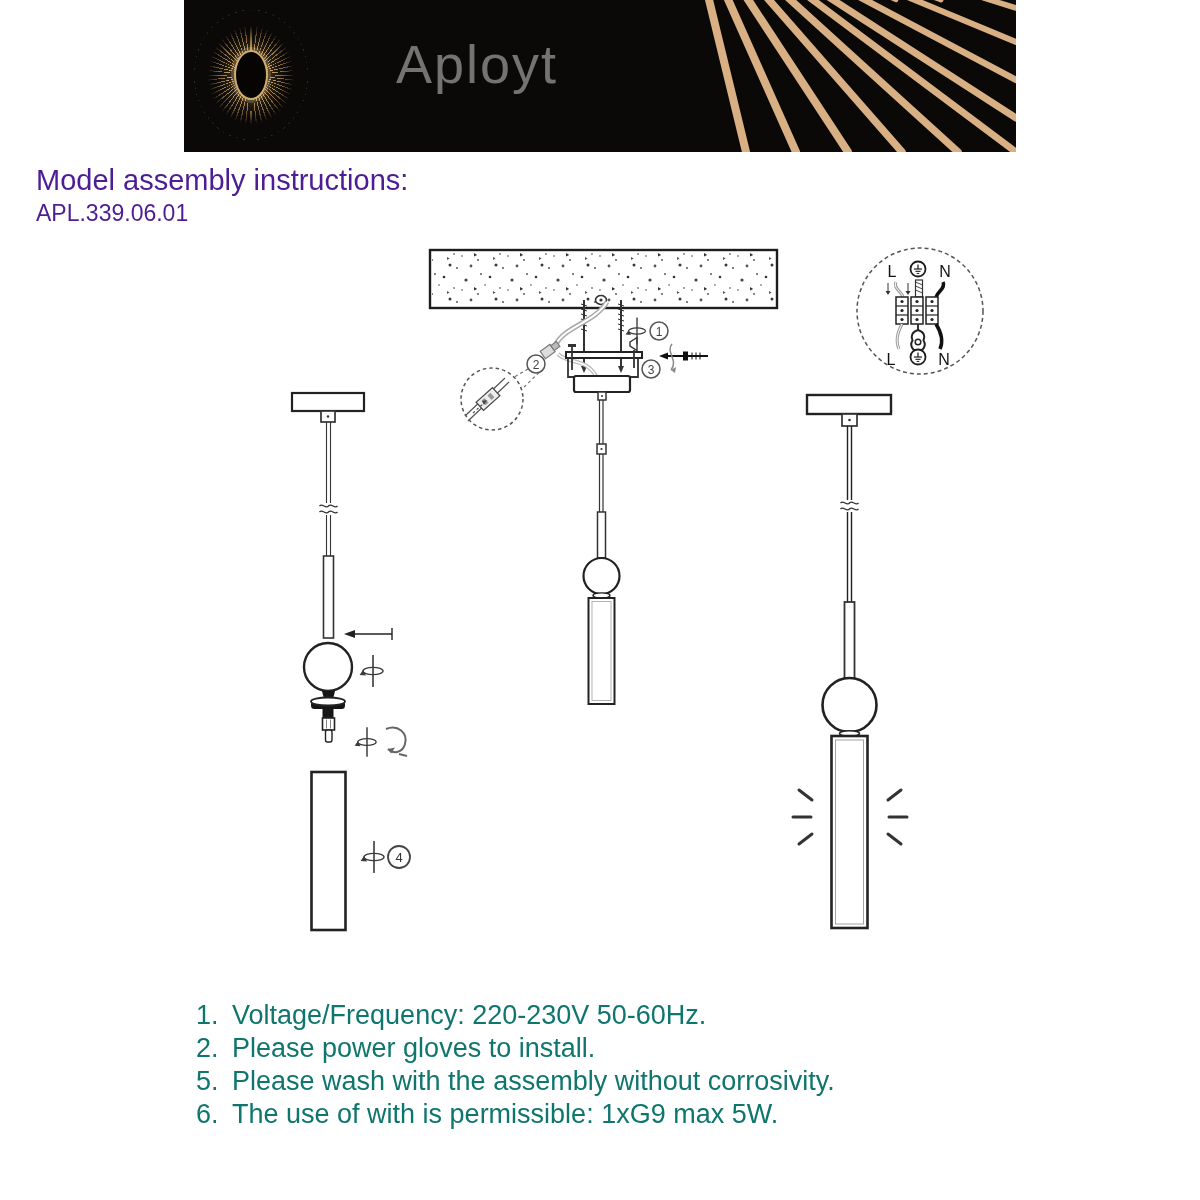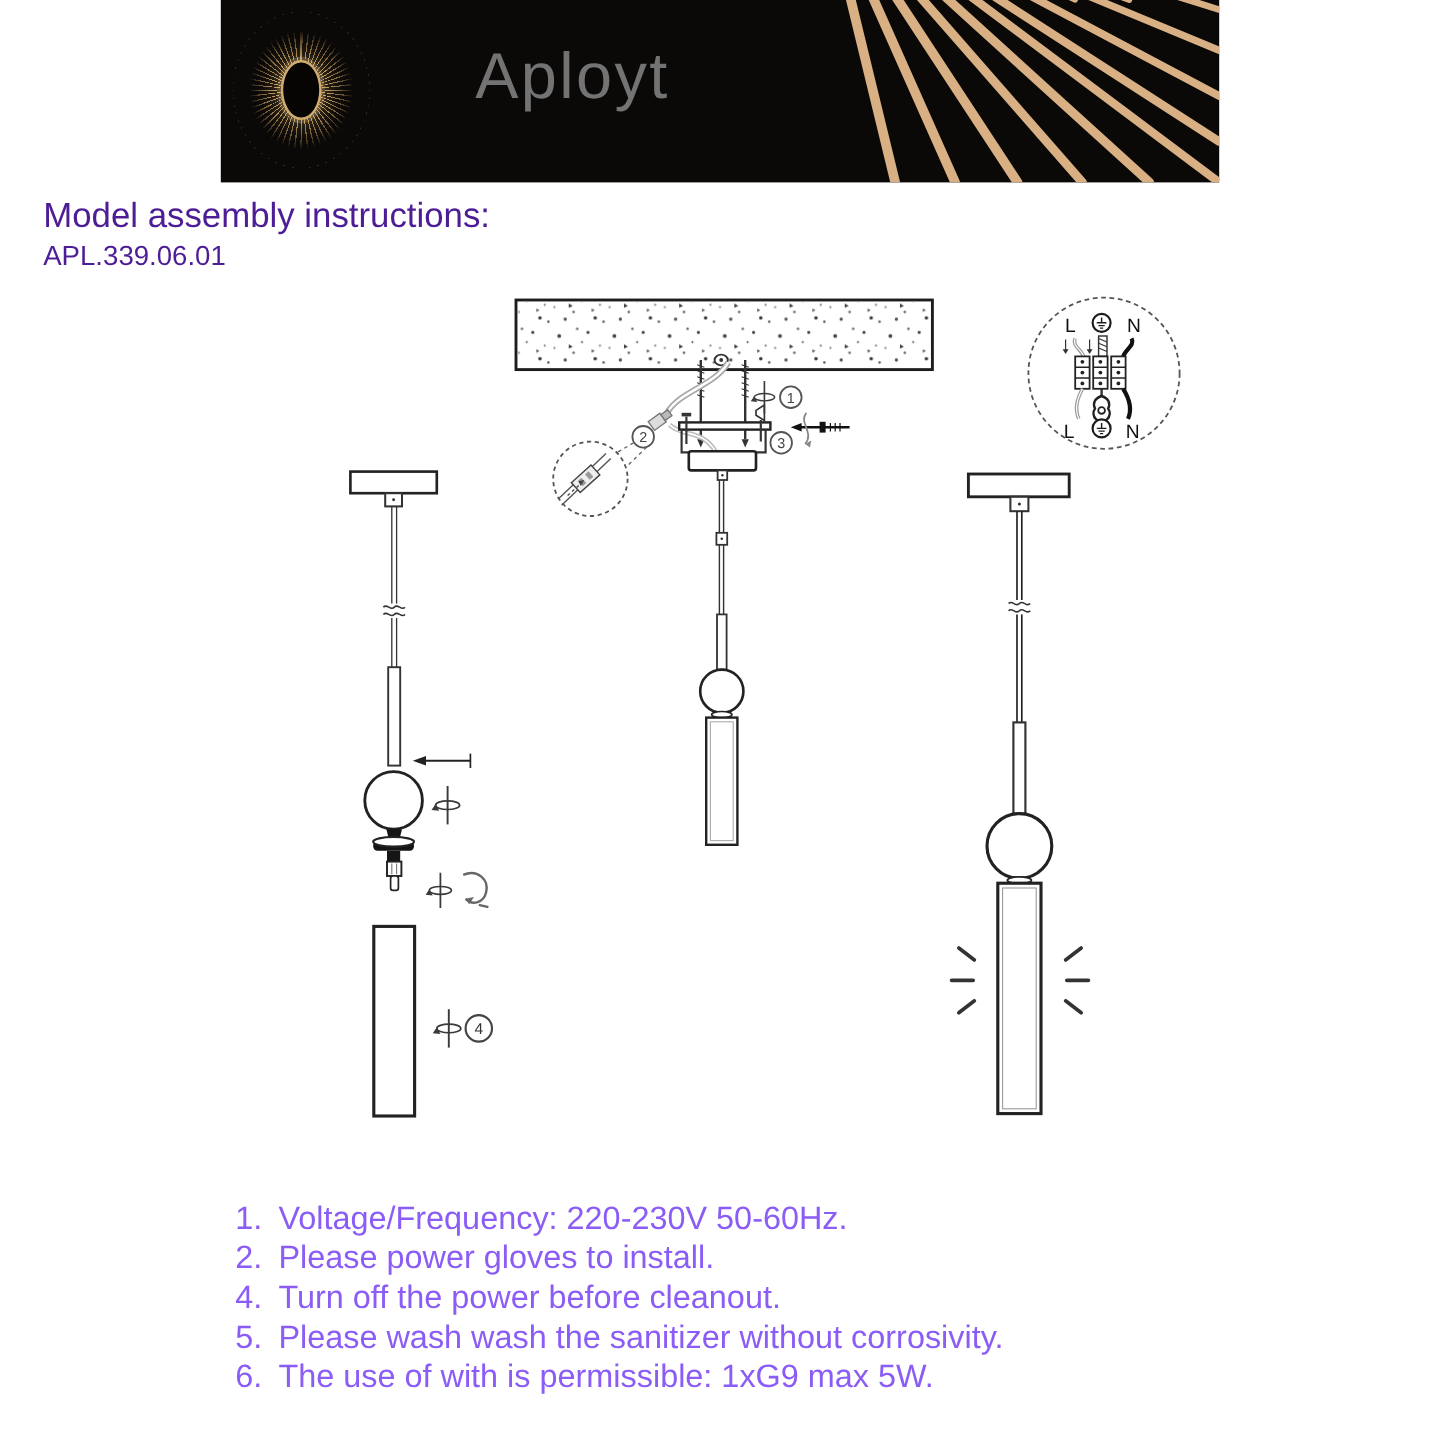--- a/index.html
+++ b/index.html
@@ -31,21 +31,21 @@
     font-weight:300;letter-spacing:2px;color:#737373;
   }
   .rays{position:absolute;right:0;top:0;}
   
   .title-block{position:absolute;left:0;top:164px;width:1120px;text-align:left;color:#4c1d95;margin-left:36px;}
   .title-line1{font-size:29px;line-height:33px;}
   .title-line2{font-size:23px;line-height:33px;}
   
   .diagram{position:absolute;left:180px;top:238px;}
   
-  .instructions{position:absolute;left:196px;top:999px;color:#8b5cf6;}
+  .instructions{position:absolute;left:196px;top:999px;color:#0f766e;}
   .li{font-size:27px;line-height:33px;white-space:nowrap;}
   .num{display:inline-block;width:36px;}
 </style>
 </head>
 <body>
 
 <div class="banner">
   <div class="starburst"></div>
   <div class="brand">Aployt</div>
   <svg class="rays" width="420" height="152" viewBox="0 0 420 152">
@@ -305,16 +305,15 @@
       <line x1="888" y1="800" x2="901" y2="790"></line>
       <line x1="889" y1="817" x2="907" y2="817"></line>
       <line x1="888" y1="834" x2="901" y2="844"></line>
     </g>
   </g>
 </svg>
 
 <div class="instructions">
   <div class="li"><span class="num">1.</span><span>Voltage/Frequency: 220-230V 50-60Hz.</span></div>
   <div class="li"><span class="num">2.</span><span>Please power gloves to install.</span></div>
-  <div class="li"><span class="num">4.</span><span>Turn off the power before cleanout.</span></div>
-  <div class="li"><span class="num">5.</span><span>Please wash wash the sanitizer without corrosivity.</span></div>
+  <div class="li"><span class="num">5.</span><span>Please wash with the assembly without corrosivity.</span></div>
   <div class="li"><span class="num">6.</span><span>The use of with is permissible: 1xG9 max 5W.</span></div>
 </div>
 
 </body></html>

